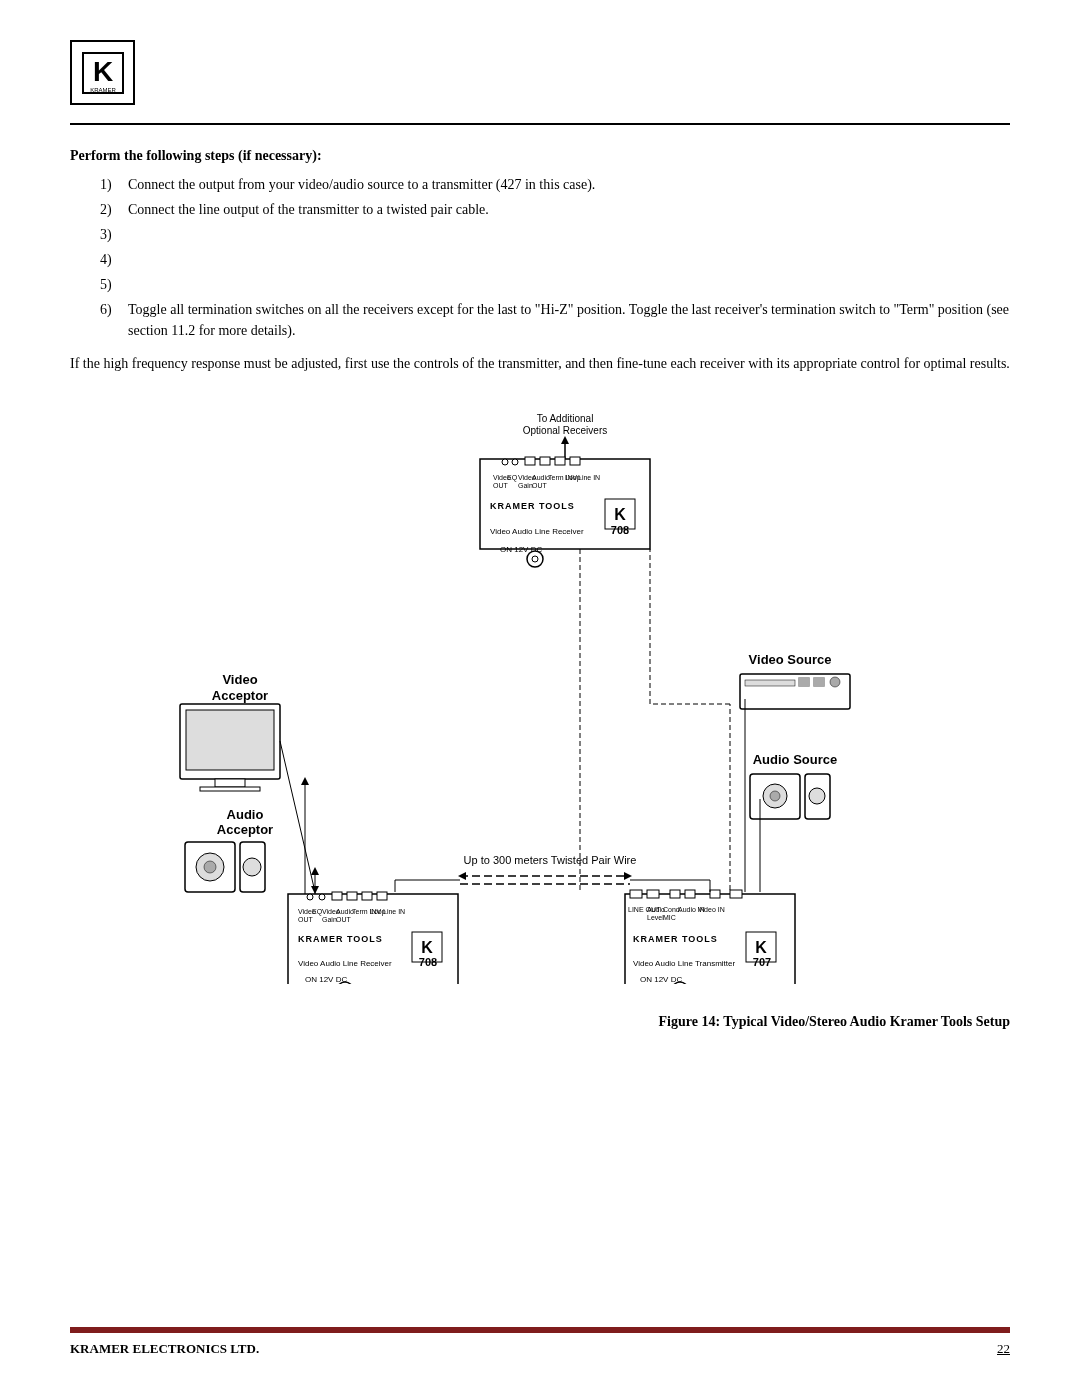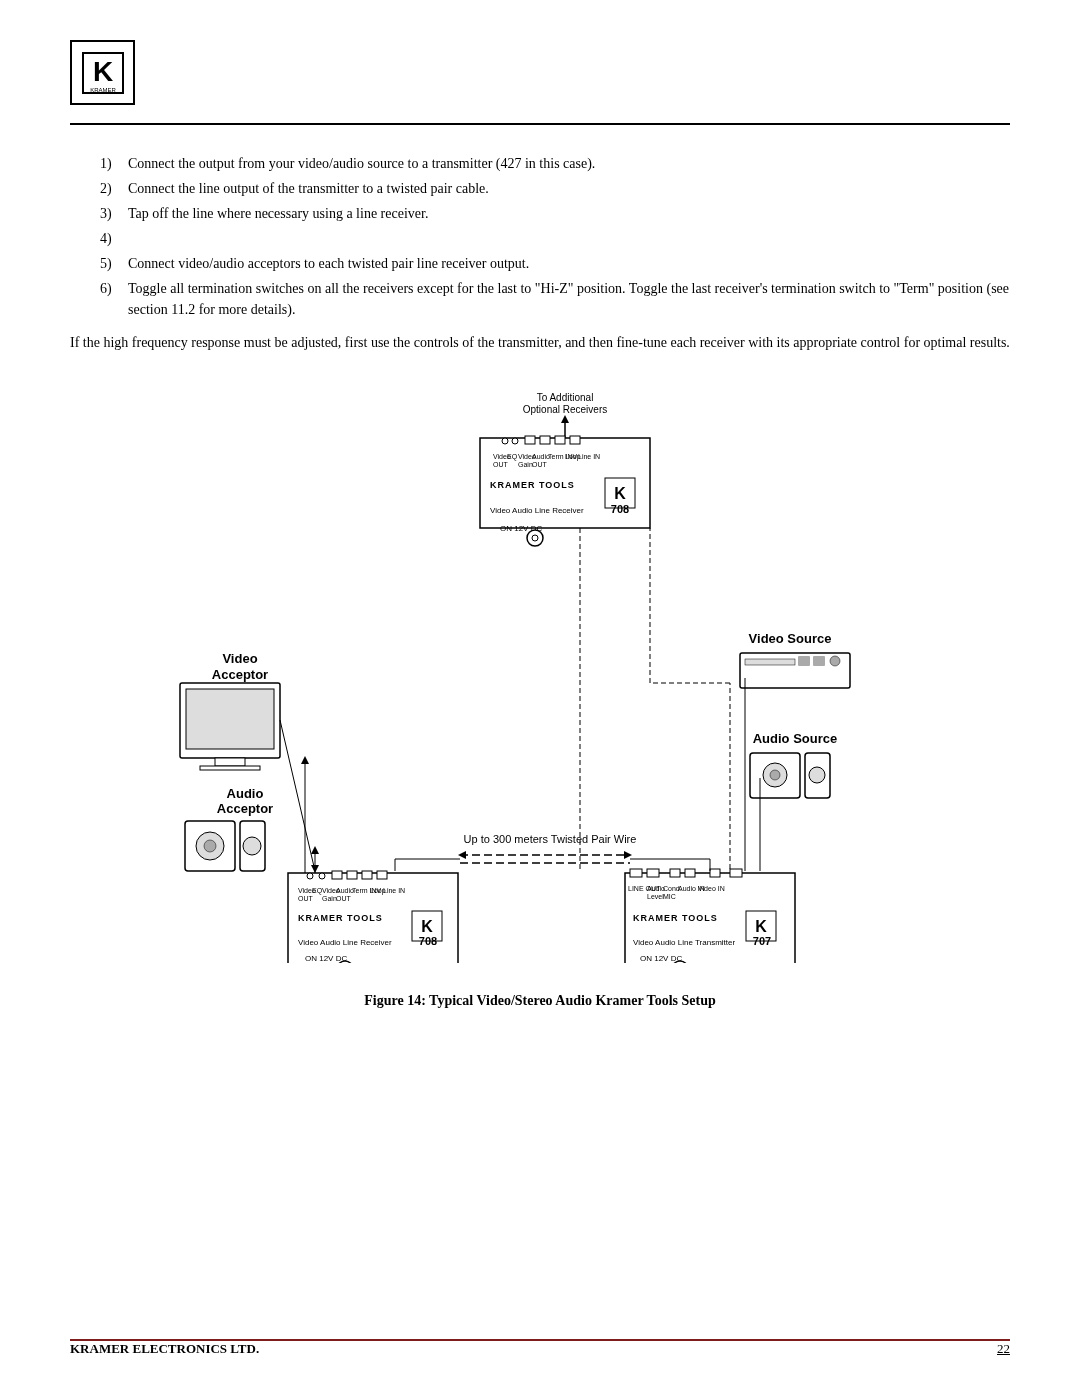--- a/index.html
+++ b/index.html
@@ -72,29 +72,30 @@
       margin: 30px auto 20px auto;
       position: relative;
       width: 780px;
       height: 580px;
     }
     .diagram-svg {
       width: 100%;
       height: 100%;
     }
     .figure-caption {
-      text-align: center;
+      text-align: right;
       font-size: 14px;
       font-weight: bold;
       margin-top: 10px;
       margin-bottom: 30px;
     }
     .footer {
       margin-top: auto;
-      border-top: 2px solid #7f1d1d;
+      border-top: 6px solid #7f1d1d;
+      padding-top: 8px;
       display: flex;
       justify-content: space-between;
       align-items: center;
     }
     .footer-left {
       font-weight: bold;
       font-size: 13px;
     }
     .footer-right {
       font-size: 13px;
@@ -114,39 +115,40 @@
           <rect x="4" y="4" width="40" height="40" fill="none" stroke="#000" stroke-width="2"></rect>
           <text x="24" y="32" text-anchor="middle" font-size="28" font-weight="bold" font-family="Arial, sans-serif" fill="#000">K</text>
           <text x="24" y="43" text-anchor="middle" font-size="6" font-family="Arial, sans-serif" fill="#000">KRAMER</text>
         </svg>
       </div>
     </div>
   </div>
   <hr class="header-rule">
 
   <div class="content-text">
+    <p>
+      <span class="bold">Perform the following steps (if necessary):</span>
+    </p>
     <ol class="steps-list">
       <li>
           <span class="step-num">1)</span>
           <span>Connect the output from your video/audio source to a transmitter (427 in this case).</span>
         </li>
       <li>
           <span class="step-num">2)</span>
           <span>Connect the line output of the transmitter to a twisted pair cable.</span>
         </li>
       <li>
           <span class="step-num">3)</span>
-          <span>Tap off the line where necessary using a line receiver.</span>
         </li>
       <li>
           <span class="step-num">4)</span>
         </li>
       <li>
           <span class="step-num">5)</span>
-          <span>Connect video/audio acceptors to each twisted pair line receiver output.</span>
         </li>
       <li>
           <span class="step-num">6)</span>
           <span>Toggle all termination switches on all the receivers except for the last to "Hi-Z" position. Toggle the last receiver's termination switch to "Term" position (see section 11.2 for more details).</span>
         </li>
     </ol>
     <p class="note-para">If the high frequency response must be adjusted, first use the controls of the transmitter, and then fine-tune each receiver with its appropriate control for optimal results.</p>
   </div>
 
   <div class="diagram-container">

